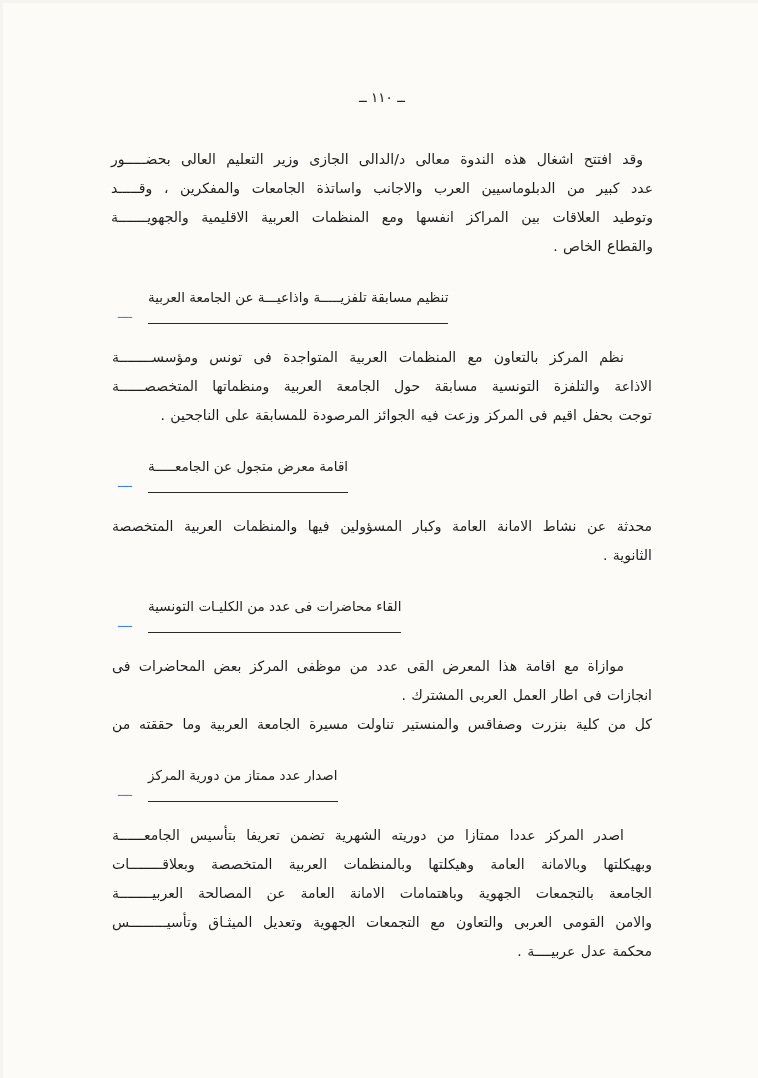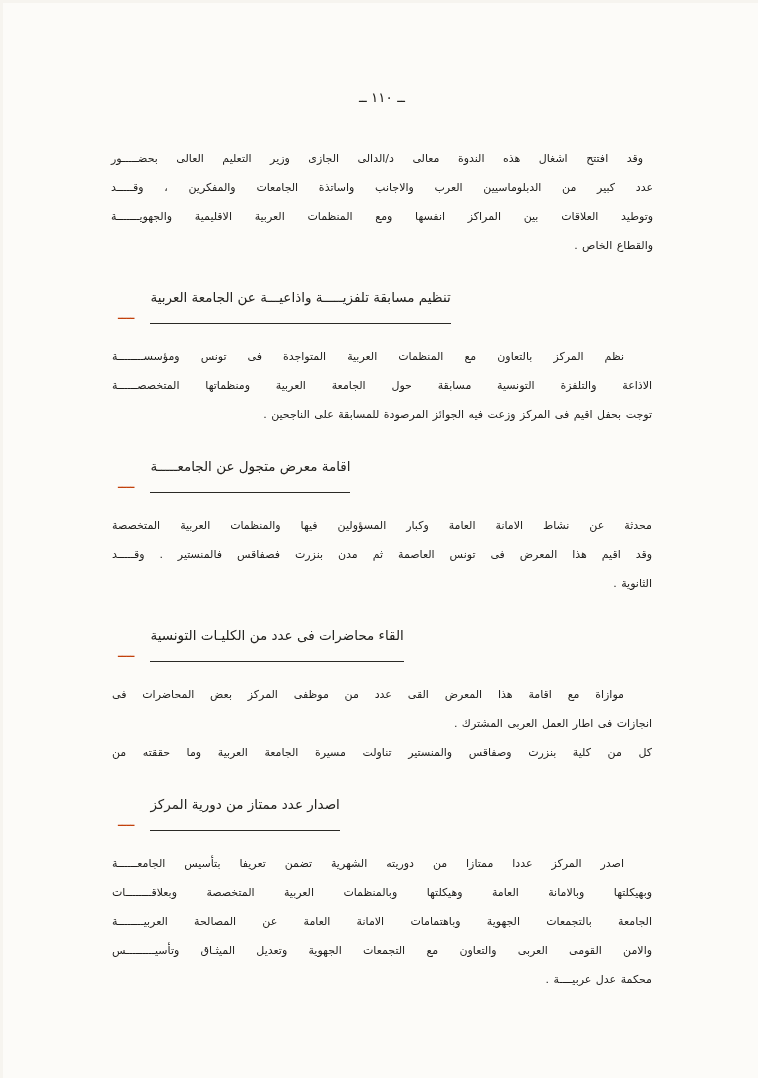--- a/index.html
+++ b/index.html
@@ -19,45 +19,45 @@
   .page-number {
     direction: rtl;
     text-align: center;
     font-size: 13.5px;
     letter-spacing: 2px;
     margin-bottom: 40px;
     color: #23221f;
   }
   .para {
     direction: rtl;
-    font-size: 11px;
+    font-size: 14px;
   }
   .line {
     line-height: 28px;
     text-align: justify;
     text-align-last: justify;
     word-spacing: 1px;
   }
   .line.first { text-indent: 28px; }
   .line.first-sm { text-indent: 10px; }
   .line.end { text-align-last: right; }
   .section { margin-top: 26px; }
   .section-head {
     display: flex;
     direction: ltr;
     align-items: flex-end;
     margin-bottom: 18px;
   }
   .dash {
     direction: rtl;
-    font-size: 14px;
+    font-size: 12px;
     line-height: 20px;
     margin-left: 7px;
     margin-right: 15px;
-    color: #c2410c;
+    color: #3b82f6;
     flex: 0 0 auto;
   }
   .head-text {
     direction: rtl;
     display: inline-block;
     font-size: 13.5px;
     line-height: 20px;
     padding-bottom: 16px;
     border-bottom: 1.2px solid #2a2926;
     color: #23221f;
@@ -89,21 +89,20 @@
     </div>
   </div>
 
   <div class="section">
     <div class="section-head">
       <span class="dash">ــــ</span>
       <span class="head-text">اقامة معرض متجول عن الجامعـــــة</span>
     </div>
     <div class="para">
       <div class="line">محدثة عن نشاط الامانة العامة وكبار المسؤولين فيها  والمنظمات العربية المتخصصة</div>
-      <div class="line">وقد اقيم هذا المعرض فى تونس العاصمة ثم مدن بنزرت  فصفاقس فالمنستير .  وقـــــد</div>
       <div class="line end">الثانوية .</div>
     </div>
   </div>
 
   <div class="section">
     <div class="section-head">
       <span class="dash">ــــ</span>
       <span class="head-text">القاء  محاضرات فى عدد من الكليـات التونسية</span>
     </div>
     <div class="para">

